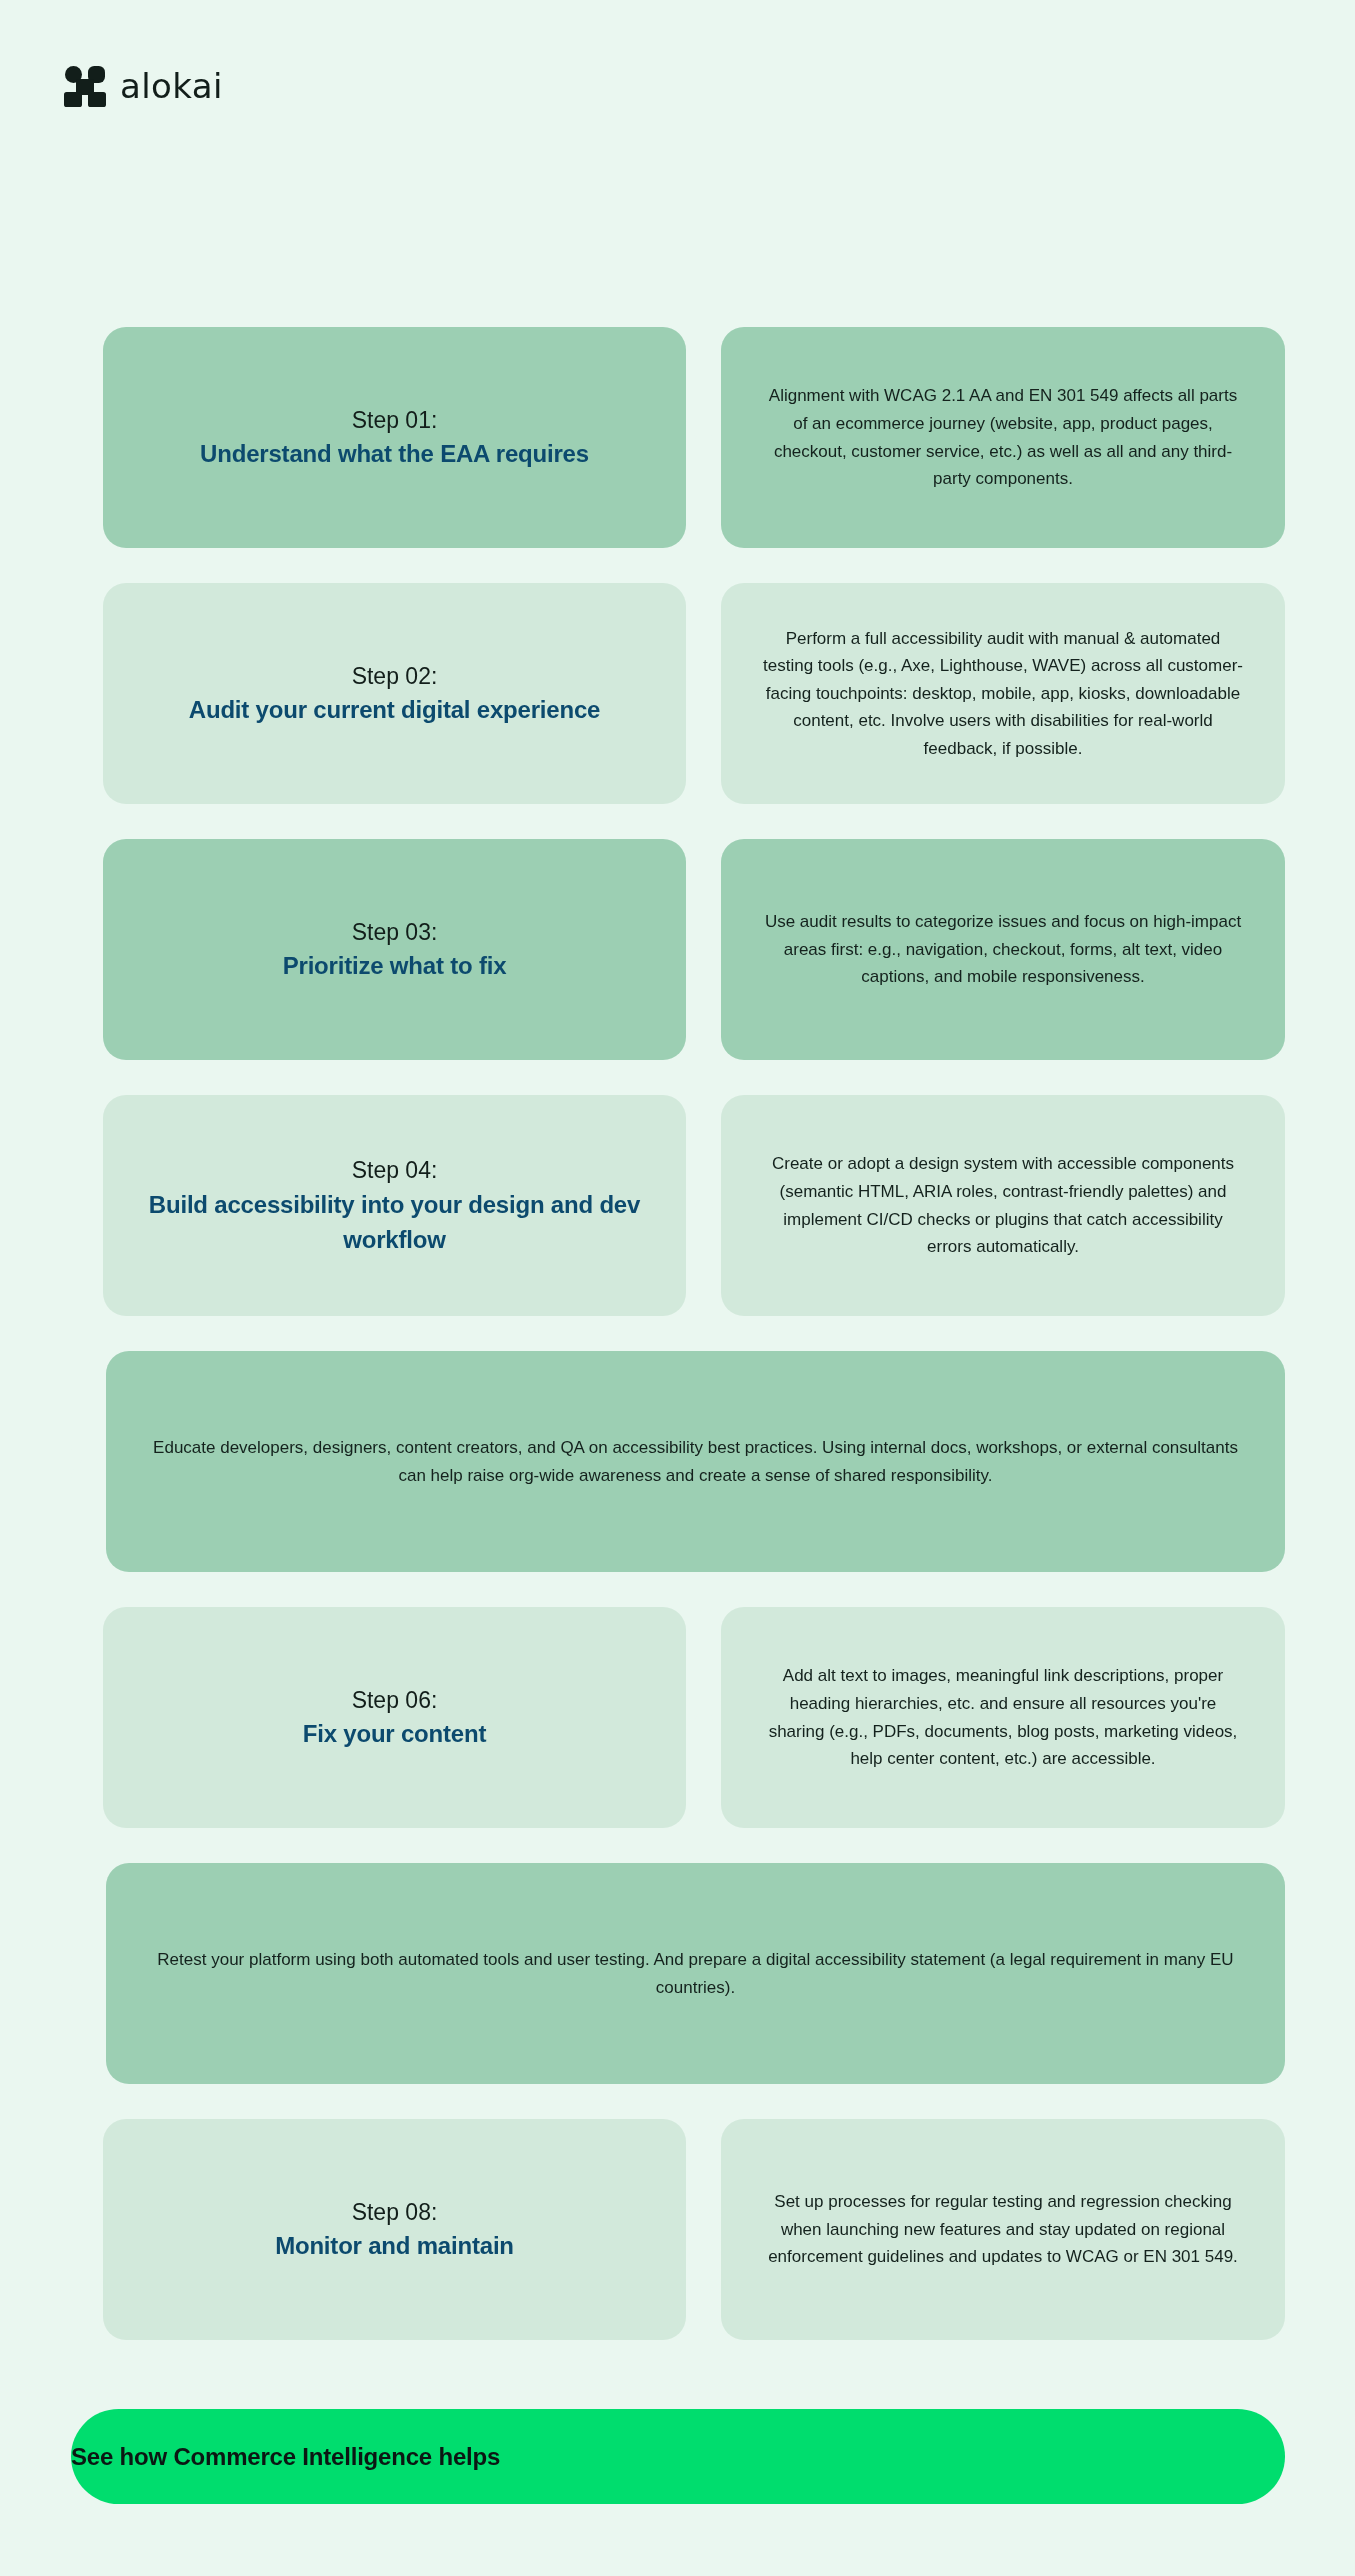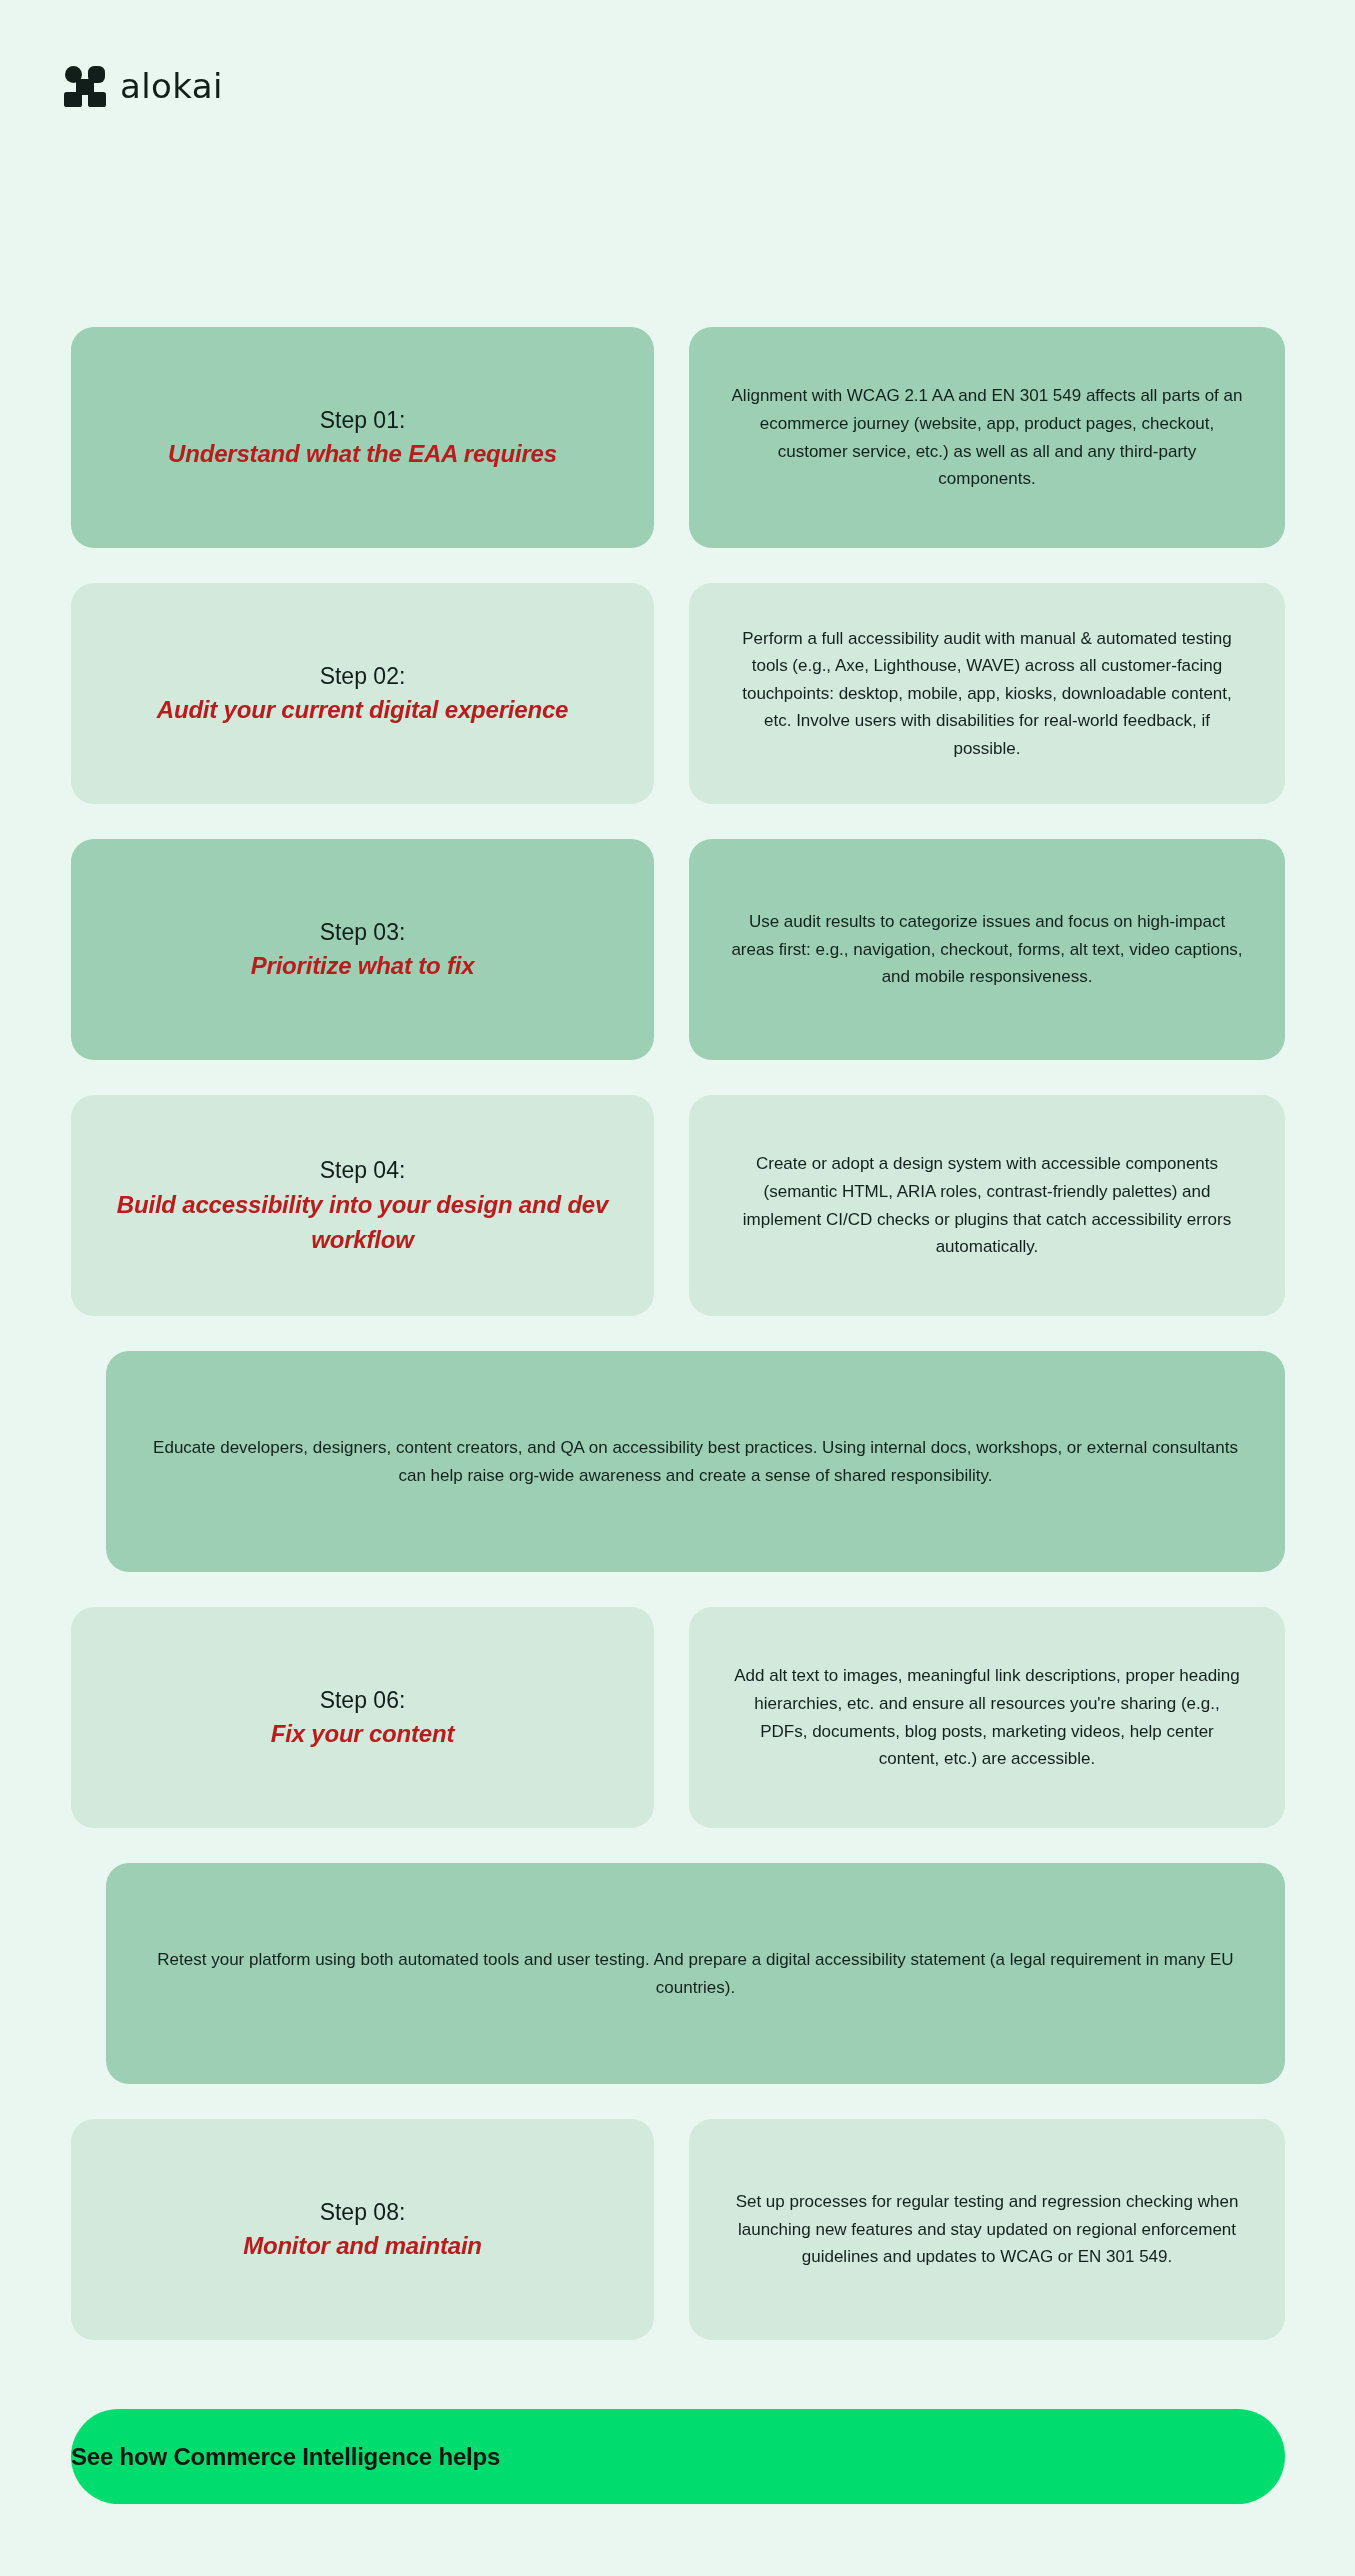--- a/index.html
+++ b/index.html
@@ -96,20 +96,21 @@
     align-items: center;
     justify-content: center;
     border-radius: 23px;
   }
 
   .card-left {
     flex: 0 0 583px;
     width: 583px;
     padding: 0 41px;
     text-align: center;
+    margin-left: 32px;
   }
 
   .gap-col {
     flex: 0 0 35px;
     width: 35px;
     position: relative;
   }
 
   .card-right {
     flex: 1 1 auto;
@@ -141,23 +142,22 @@
   .step-label {
     font-size: 23px;
     font-weight: 400;
     line-height: 1.5;
     color: #121e1a;
   }
   .step-title {
     font-size: 24px;
     font-weight: 700;
     line-height: 1.45;
-    color: #b91c1c;
+    color: #0c4a6e;
     letter-spacing: -0.2px;
-    font-style: italic;
   }
   .step-desc {
     font-size: 17px;
     line-height: 1.62;
     font-weight: 400;
     color: #14221d;
   }
 
   
   .tone-dark  { background: #9ccfb3; }

